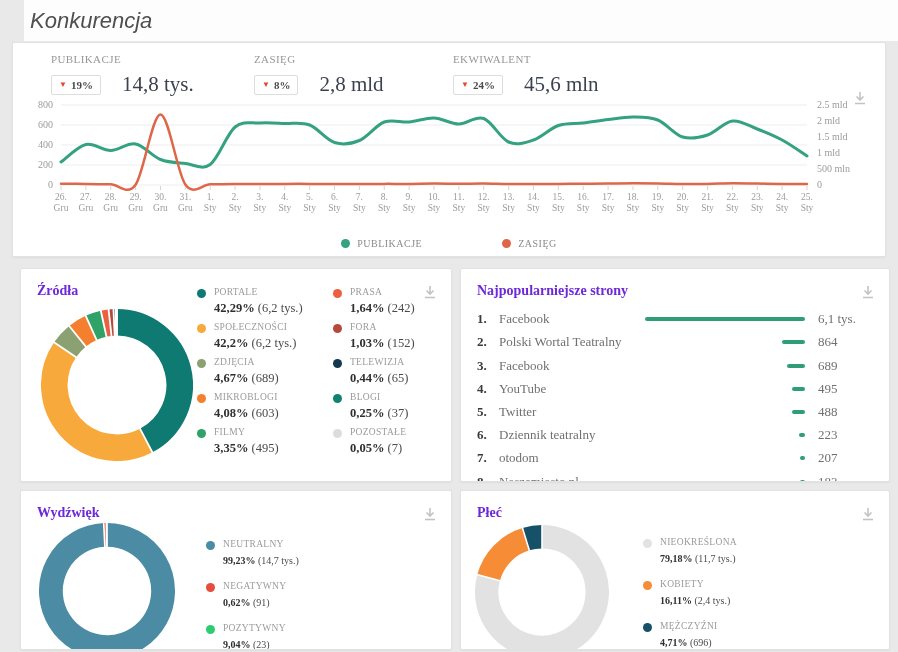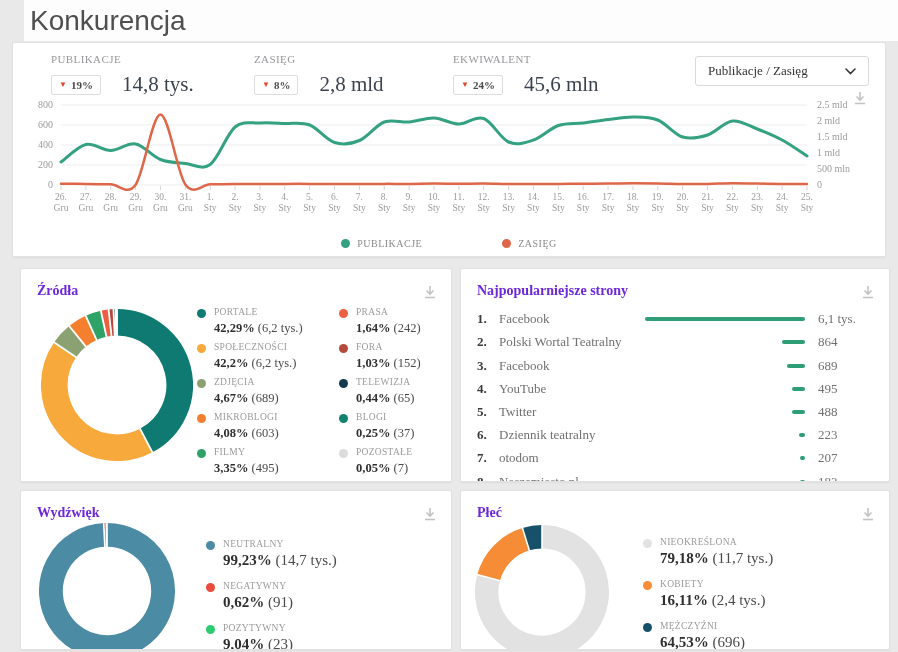--- a/index.html
+++ b/index.html
@@ -1,18 +1,18 @@
 <!DOCTYPE html>
 <html><head>
 <meta charset="utf-8">
 <style>
   html,body{margin:0;padding:0;}
   body{width:898px;height:652px;background:#eae9e9;font-family:"Liberation Sans",sans-serif;overflow:hidden;position:relative;}
   .header-bar{position:absolute;left:24px;top:0;right:0;height:41px;background:#fdfdfd;display:flex;align-items:center;}
-  .page-title{font-size:28px;font-weight:400;color:#4f4f4f;padding-left:6px;}
+  .page-title{font-size:22px;font-weight:400;color:#4f4f4f;padding-left:6px;font-style:italic;}
   .card{position:absolute;background:#fff;border:1px solid #e3e1e1;border-radius:2px;box-shadow:0 1px 2px rgba(0,0,0,.05);overflow:hidden;font-family:Liberation Serif, serif;}
   #topCard{left:12px;top:42px;width:872px;height:213px;}
   #zrodlaCard{left:20px;top:268px;width:430px;height:212px;}
   #stronyCard{left:460px;top:268px;width:428px;height:212px;}
   #wydzwiekCard{left:20px;top:490px;width:430px;height:158px;}
   #plecCard{left:460px;top:490px;width:428px;height:158px;}
   .kpi{position:absolute;top:10px;}
   .kpi-label{font-size:11px;color:#97979b;letter-spacing:.4px;margin-bottom:7px;}
   .kpi-row{display:flex;align-items:center;}
   .badge{display:inline-flex;align-items:center;border:1px solid #ddd;border-radius:2px;padding:3px 7px;font-size:11px;font-weight:bold;color:#4a4a4a;background:#fff;gap:4px;}
@@ -26,23 +26,23 @@
   #trendChart{position:absolute;left:0;top:52px;width:872px;height:132px;}
   .chart-legend{position:absolute;left:0;right:0;bottom:7px;display:flex;justify-content:center;gap:80px;}
   .cl-item{display:inline-flex;align-items:center;gap:7px;font-size:10px;color:#8a8a8a;letter-spacing:.5px;cursor:pointer;}
   .cl-dot{width:9px;height:9px;border-radius:50%;}
   .panel-title{font-size:14px;font-weight:bold;color:#6d28d9;padding:14px 16px 0;}
   .donut{position:absolute;}
   .leg{position:absolute;}
   .leg-item{position:relative;padding-left:17px;margin-bottom:13px;}
   .leg-dot{position:absolute;left:0;top:2px;width:9px;height:9px;border-radius:50%;}
   .leg-label{font-size:9.5px;color:#9b9b9b;letter-spacing:.3px;text-transform:uppercase;line-height:11px;}
-  .leg-val{font-size:15px;color:#4a4a4a;margin-top:3px;line-height:15px;}
+  .leg-val{font-size:10px;color:#4a4a4a;margin-top:3px;line-height:15px;}
   .leg-val b{color:#2f2f2f;}
-  #zrodlaLegend{left:176px;top:38px;display:grid;grid-template-rows:repeat(5,35px);grid-auto-flow:column;grid-auto-columns:122px;column-gap:20px;}
+  #zrodlaLegend{left:176px;top:18px;display:grid;grid-template-rows:repeat(5,35px);grid-auto-flow:column;grid-auto-columns:122px;column-gap:14px;}
   #zrodlaLegend .leg-item{margin-bottom:0;}
   #zrodlaLegend .leg-val{font-size:12.5px;}
   #wydzwiekLegend{left:185px;top:48px;}
   #plecLegend{left:182px;top:46px;}
   #stronyList{padding:4px 16px 0;}
   .row{display:flex;align-items:center;font-size:13px;margin-top:9.2px;line-height:14px;}
   .rank{width:22px;font-weight:bold;color:#3a3a3a;}
   .site{flex:1;color:#707070;}
   .barwrap{width:172px;display:flex;justify-content:flex-end;align-items:center;}
   .bar{height:4px;border-radius:2px;}
@@ -80,26 +80,20 @@
     <div class="kpi-label">EKWIWALENT</div>
     <div class="kpi-row">
       <span class="badge">
           <span class="tri">▼</span>
           <span>24%</span>
         </span>
       <span class="kpi-value">45,6 mln</span>
     </div>
   </div>
 
-  <div class="dropdown">
-    <span>Publikacje / Zasięg</span>
-    <svg width="11" height="7" viewBox="0 0 11 7">
-        <path d="M1 1l4.5 4.5L10 1" fill="none" stroke="#3a3a3a" stroke-width="1.6" stroke-linecap="round"></path>
-      </svg>
-  </div>
   <div class="dl" id="topDl">
     <svg width="14" height="14" viewBox="0 0 14 14">
         <path d="M7 1v7M3.5 5.5L7 9l3.5-3.5" fill="none" stroke="currentColor" stroke-width="1.6"></path>
         <path d="M2 12.5h10" stroke="currentColor" stroke-width="1.6"></path>
       </svg>
   </div>
 
   <div id="trendChart"><svg width="872" height="132">
         <line x1="48" y1="90" x2="794" y2="90" stroke="#ededed" stroke-width="1"></line>
         <text x="40" y="93" text-anchor="end" fill="#9b9b9b" font-size="10">0</text>
@@ -443,16 +437,16 @@
         <div class="leg-val"><b>79,18%</b> (11,7 tys.)</div>
       </div>
       <div class="leg-item">
         <span class="leg-dot" style="background: rgb(246, 140, 53);"></span>
         <div class="leg-label">KOBIETY</div>
         <div class="leg-val"><b>16,11%</b> (2,4 tys.)</div>
       </div>
       <div class="leg-item">
         <span class="leg-dot" style="background: rgb(23, 80, 105);"></span>
         <div class="leg-label">MĘŻCZYŹNI</div>
-        <div class="leg-val"><b>64,53%</b> (696)</div>
+        <div class="leg-val"><b>4,71%</b> (696)</div>
       </div>
     </div>
 </div>
 
 </body></html>

